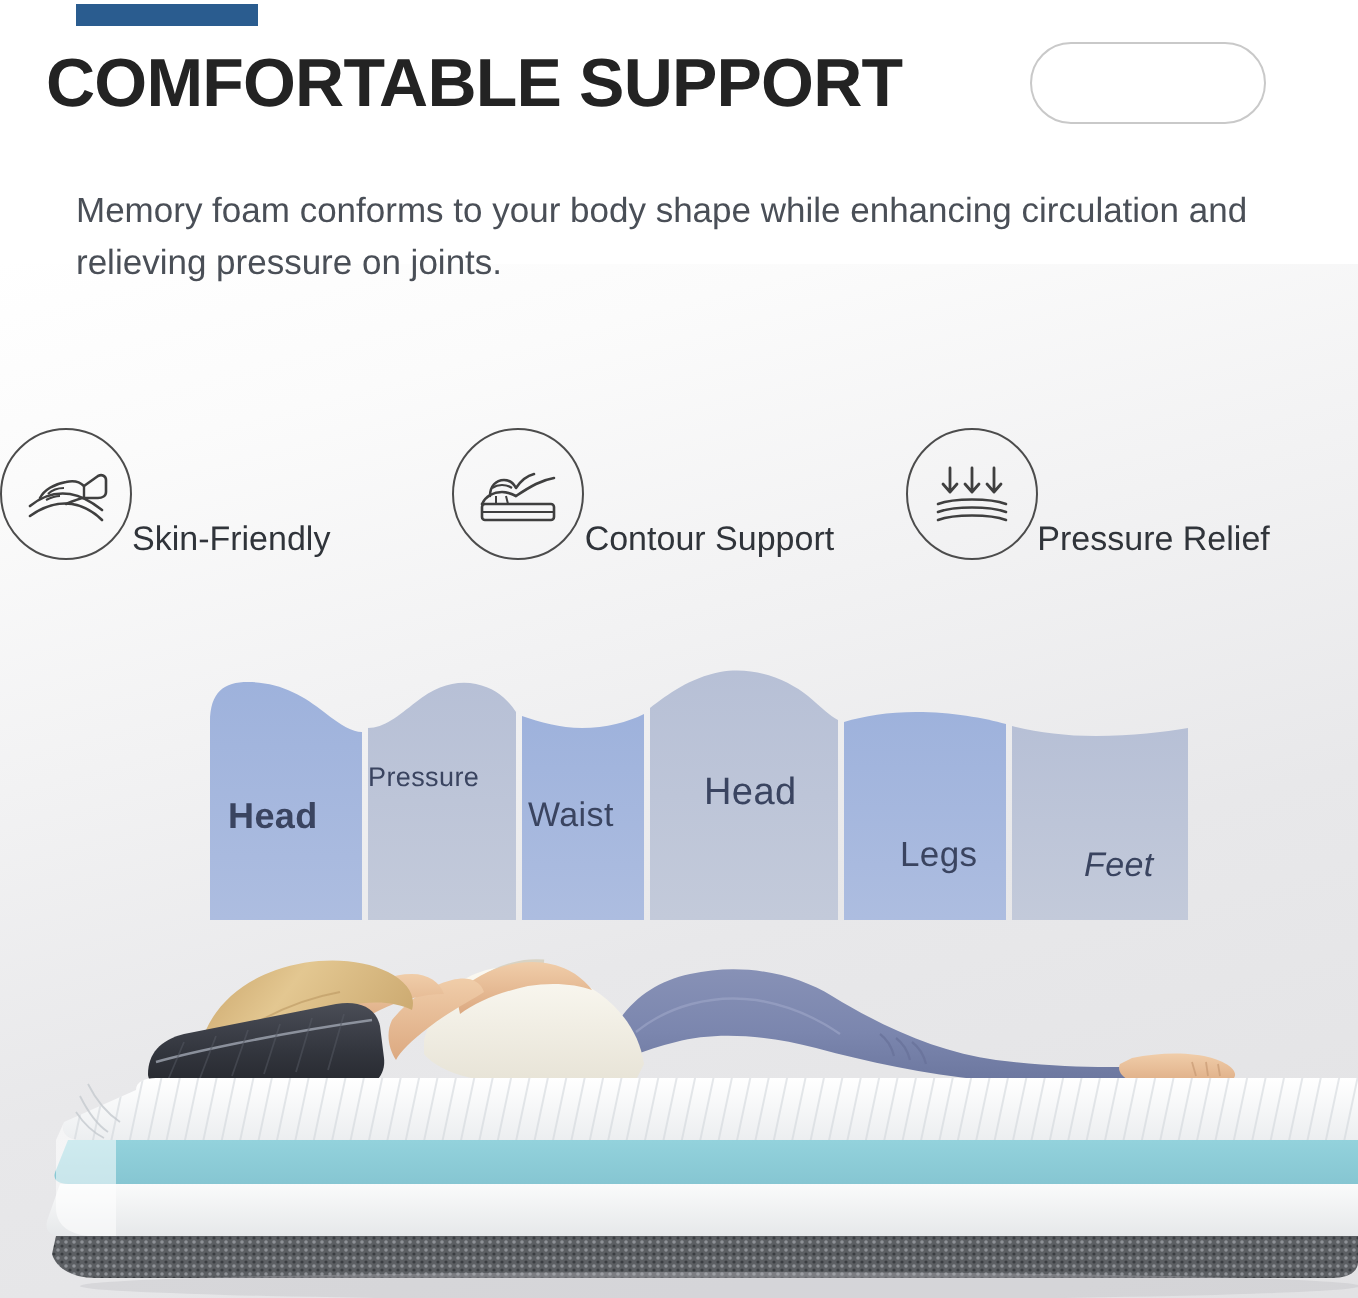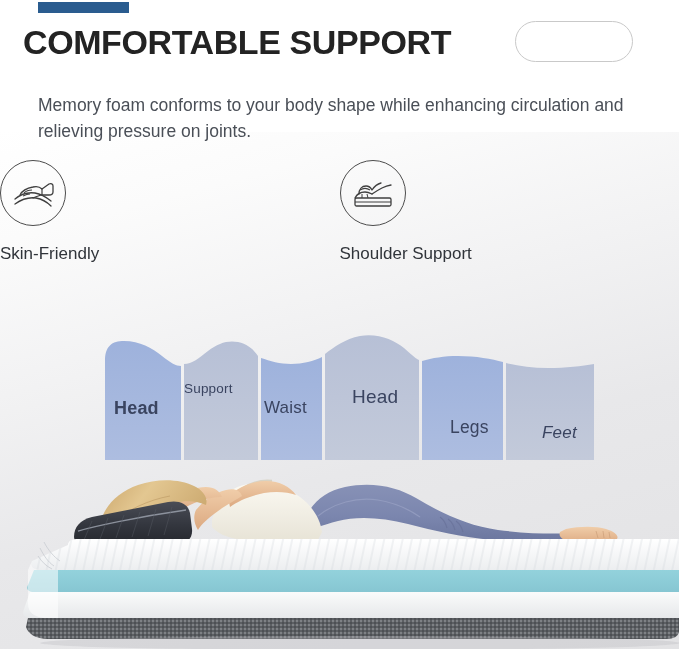--- a/index.html
+++ b/index.html
@@ -44,21 +44,21 @@
     position:absolute; left:0; top:130px; width:679px; height:519px;
     background:
       linear-gradient(165deg,#ffffff 0%,#fbfbfb 16%,#f2f2f3 38%,#e8e8ea 62%,#e2e2e4 100%);
   }
 
   
   #features {
     position:absolute; left:0; top:160px; width:679px; height:120px;
     display:flex; z-index:4;
   }
-  .feature { flex:1; display:flex; flex-direction:column; align-items:flex-start; }
+  .feature { flex:1; display:flex; align-items:flex-end; }
   .feature-circle {
     width:66px; height:66px; border-radius:50%;
     border:1.4px solid #4c4c4c;
     display:flex; align-items:center; justify-content:center;
     background:transparent;
   }
   .feature-label {
     margin-top:18px; font-size:17px; color:#30343a;
     font-family:"Liberation Sans", sans-serif; white-space:nowrap;
   }
@@ -112,21 +112,21 @@
            C411,224 415,228 419,230 L419,330 L325,330 Z" fill="url(#gLight)"></path>
 
   <path d="M422,231 C432,228 444,226 458,226 C476,226 492,229 503,232
            L503,330 L422,330 Z" fill="url(#gDark)"></path>
 
   <path d="M506,233 C518,236 532,238 548,238 C566,238 582,236 594,234
            L594,330 L506,330 Z" fill="url(#gLight)"></path>
 </svg>
 
 <div class="zone-label" id="label-head">Head</div>
-<div class="zone-label" id="label-shoulder">Support</div>
+<div class="zone-label" id="label-shoulder">Pressure</div>
 <div class="zone-label" id="label-waist">Waist</div>
 <div class="zone-label" id="label-hips">Head</div>
 <div class="zone-label" id="label-legs">Legs</div>
 <div class="zone-label" id="label-feet">Feet</div>
 
 <svg id="bed-group" viewBox="0 0 679 649" width="679" height="649">
   <defs>
     <linearGradient id="gHair" x1="0" y1="0" x2="1" y2="0.4">
       <stop offset="0%" stop-color="#c9a469"></stop>
       <stop offset="45%" stop-color="#e3c791"></stop>
@@ -259,23 +259,36 @@
         <rect x="4" y="23" width="36" height="8" rx="1.5" stroke="#3f3f3f" stroke-width="1.3" fill="none"></rect>
         <path d="M4,23 C6,19 10,17 14,17 C17,17 19,18 21,19" stroke="#3f3f3f" stroke-width="1.3" fill="none" stroke-linecap="round"></path>
         <path d="M21,19 C24,17 27,15 31,13 C34,11.5 37,10.5 40,10" stroke="#3f3f3f" stroke-width="1.3" fill="none" stroke-linecap="round"></path>
         <path d="M8,19 C8,14 11,11 15,11 C18,11 20,13 21,15
                  C23,12 26,9 30,8" stroke="#3f3f3f" stroke-width="1.3" fill="none" stroke-linecap="round" stroke-linejoin="round"></path>
         <path d="M9,15 C12,13 16,13 19,15" stroke="#3f3f3f" stroke-width="1.1" fill="none"></path>
         <path d="M16,19 L17,23 M11,19 L11,23" stroke="#3f3f3f" stroke-width="1" fill="none"></path>
         <path d="M4,27 L40,27" stroke="#3f3f3f" stroke-width="1.1" fill="none"></path>
       </svg>
     </div>
-    <div class="feature-label">Shoulder Support</div>
-  </div>
-
+    <div class="feature-label">Contour Support</div>
+  </div>
+
+  <div class="feature">
+    <div class="feature-circle">
+      <svg width="42" height="36" viewBox="0 0 42 36">
+        <path d="M10,5 L10,17 M10,17 L6.5,13 M10,17 L13.5,13" stroke="#3f3f3f" stroke-width="1.4" fill="none" stroke-linecap="round" stroke-linejoin="round"></path>
+        <path d="M21,5 L21,17 M21,17 L17.5,13 M21,17 L24.5,13" stroke="#3f3f3f" stroke-width="1.4" fill="none" stroke-linecap="round" stroke-linejoin="round"></path>
+        <path d="M32,5 L32,17 M32,17 L28.5,13 M32,17 L35.5,13" stroke="#3f3f3f" stroke-width="1.4" fill="none" stroke-linecap="round" stroke-linejoin="round"></path>
+        <path d="M4,23 C12,20 30,20 38,23" stroke="#3f3f3f" stroke-width="1.3" fill="none" stroke-linecap="round"></path>
+        <path d="M4,27 C12,24 30,24 38,27" stroke="#3f3f3f" stroke-width="1.3" fill="none" stroke-linecap="round"></path>
+        <path d="M4,31 C12,28 30,28 38,31" stroke="#3f3f3f" stroke-width="1.3" fill="none" stroke-linecap="round"></path>
+      </svg>
+    </div>
+    <div class="feature-label">Pressure Relief</div>
+  </div>
 </div>
 
 <div id="header-band">
   <div id="accent-bar"></div>
   <div id="title-row">
     <span id="page-title">COMFORTABLE SUPPORT</span>
     <div id="title-pill"></div>
   </div>
   <div id="subtitle">Memory foam conforms to your body shape while enhancing circulation and relieving pressure on joints.</div>
 </div>

